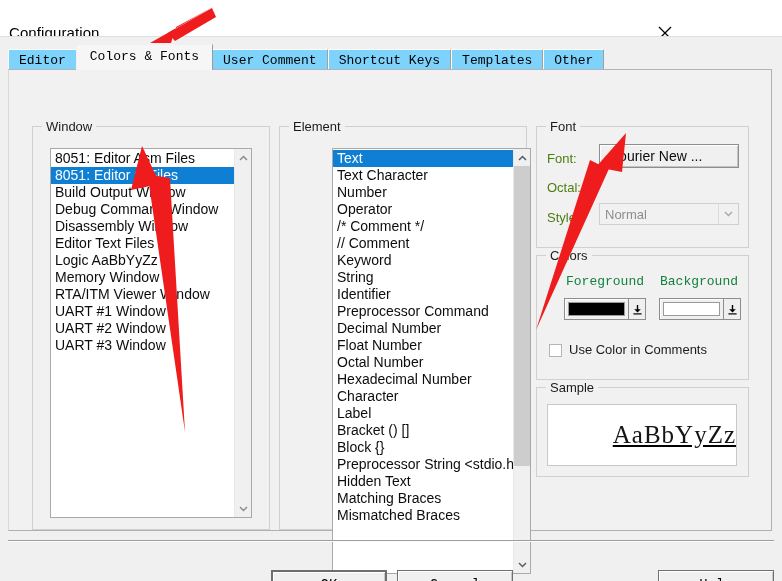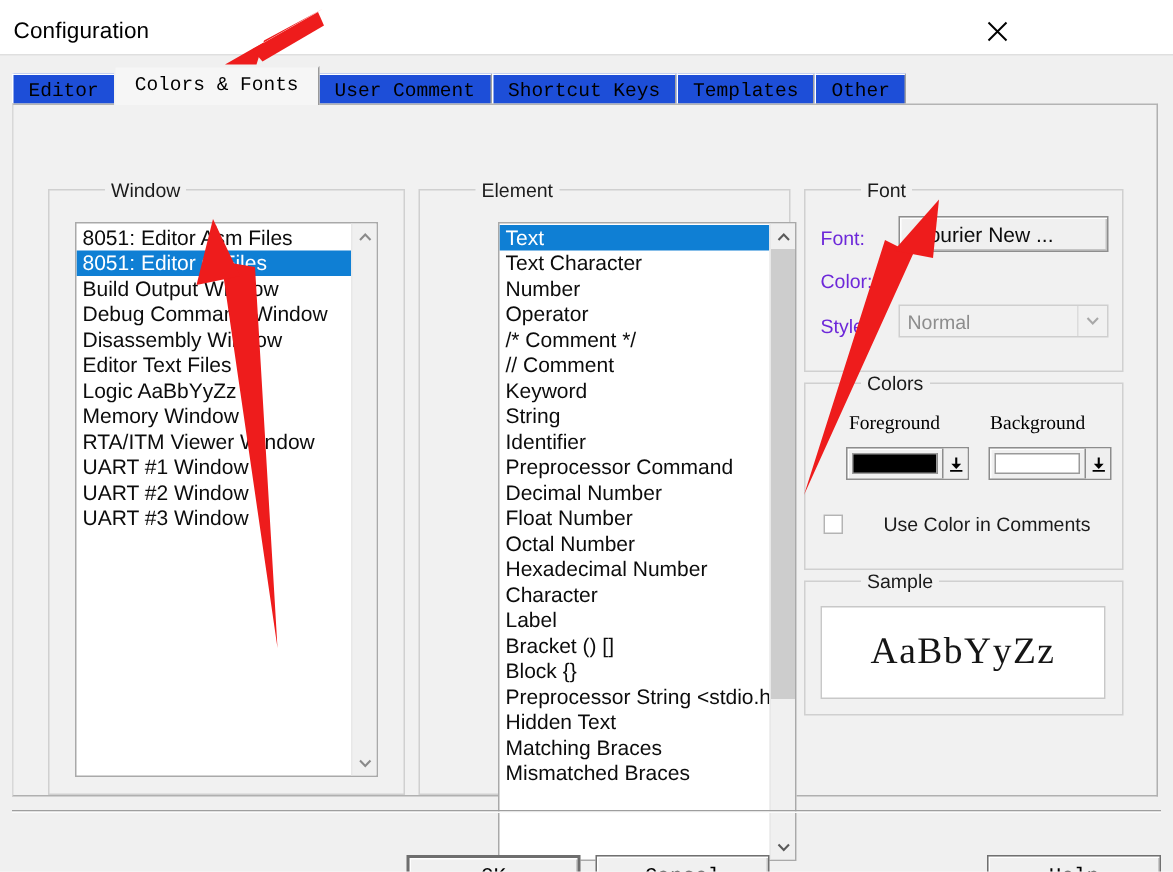--- a/index.html
+++ b/index.html
@@ -12,21 +12,21 @@
     background: #ffffff;
     font-family: "Liberation Sans", sans-serif;
     overflow: hidden;
     position: relative;
     -webkit-font-smoothing: none;
   }
 
   
   .titlebar {
     position: absolute;
-    left: 0; top: 4px;
+    left: 0; top: 16px;
     width: 688px; height: 36px;
     background: #ffffff;
     border-bottom: 1px solid #ffffff;
   }
   .titlebar-text {
     position: absolute;
     left: 9px; top: 8px;
     font-size: 15px;
     color: #000000;
     font-family: "Liberation Sans", sans-serif;
@@ -60,21 +60,21 @@
     display: flex;
     align-items: flex-end;
     font-family: "Liberation Mono", monospace;
   }
   .tab {
     height: 21px;
     line-height: 21px;
     padding: 0 10px;
     font-size: 13px;
     color: #000000;
-    background: #1d4ed8;
+    background: #7dd3fc;
     border-left: 1px solid #ffffff;
     border-right: 1px solid #a0a0a0;
     border-top: 1px solid #ffffff;
     box-sizing: border-box;
     cursor: pointer;
     white-space: nowrap;
     position: relative;
   }
   .tab.active {
     height: 26px;
@@ -111,21 +111,20 @@
   }
   .groupbox-label {
     position: absolute;
     top: -8px; left: 9px;
     background: #f1f1f1;
     padding: 0 4px;
     font-size: 13px;
     color: #1b1b1b;
     font-family: "Liberation Sans", sans-serif;
     white-space: nowrap;
-    margin-left: 28px;
   }
 
   
   #window-group  { left: 23px;  top: 56px; width: 238px; height: 404px; }
   #element-group { left: 270px; top: 56px; width: 248px; height: 404px; }
   #font-group    { left: 527px; top: 56px; width: 213px; height: 122px; }
   #colors-group  { left: 527px; top: 185px; width: 213px; height: 125px; }
   #sample-group  { left: 527px; top: 317px; width: 213px; height: 90px; }
 
   
@@ -184,21 +183,21 @@
     position: absolute;
     left: 0; width: 17px;
     background: #cdcdcd;
     cursor: pointer;
   }
 
   
   .row-label {
     position: absolute;
     font-size: 13px;
-    color: #6d28d9;
+    color: #4d7c0f;
     font-family: "Liberation Sans", sans-serif;
   }
   #font-label  { left: 538px; top: 81px; }
   #size-label  { left: 538px; top: 110px; }
   #style-label { left: 538px; top: 140px; }
 
   .font-button {
     position: absolute;
     left: 590px; top: 74px;
     width: 140px; height: 24px;
@@ -249,22 +248,22 @@
     background: #f1f1f1;
     border-left: 1px solid #dcdcdc;
     display: flex; align-items: center; justify-content: center;
     cursor: pointer;
   }
 
   
   .color-header {
     position: absolute;
     font-size: 13px;
-    color: #000000;
-    font-family: Liberation Serif, serif;
+    color: #15803d;
+    font-family: Liberation Mono, monospace;
   }
   #fg-header { left: 557px; top: 204px; }
   #bg-header { left: 651px; top: 204px; }
 
   .color-picker {
     position: absolute;
     height: 22px;
     display: flex;
     border: 1px solid #8d8d8d;
     box-sizing: border-box;
@@ -288,23 +287,22 @@
     display: flex; align-items: center; justify-content: center;
     cursor: pointer;
     box-sizing: border-box;
   }
   .swatch-btn svg { display: block; }
 
   .checkbox-row {
     position: absolute;
     left: 540px; top: 272px;
     display: flex;
-    align-items: center;
-    cursor: pointer;
-    gap: 20px;
+    align-items: flex-end;
+    cursor: pointer;
   }
   .checkbox-box {
     width: 13px; height: 13px;
     background: #ffffff;
     border: 1px solid #b4b4b4;
     box-sizing: border-box;
     margin-right: 7px;
   }
   .checkbox-label {
     font-size: 13px;
@@ -316,21 +314,22 @@
   
   .sample-box {
     position: absolute;
     left: 538px; top: 334px;
     width: 190px; height: 62px;
     background: #ffffff;
     border: 1px solid #c8c8c8;
     box-sizing: border-box;
     display: flex;
     align-items: center;
-    justify-content: center;
+    justify-content: flex-end;
+    text-decoration: underline;
   }
   .sample-text {
     font-family: "Liberation Serif", serif;
     font-size: 25px;
     color: #151515;
     letter-spacing: 1px;
   }
 
   
   .btn-separator {
@@ -468,21 +467,21 @@
             </svg>
         </div>
       </div>
     </div>
 
     <div class="groupbox" id="font-group">
       <div class="groupbox-label">Font</div>
     </div>
     <div class="row-label" id="font-label">Font:</div>
     <div class="font-button">Courier New ...</div>
-    <div class="row-label" id="size-label">Color:</div>
+    <div class="row-label" id="size-label">Octal:</div>
     <div class="size-field"></div>
     <div class="row-label" id="style-label">Style:</div>
     <div class="combo">
       <div class="combo-text">Normal</div>
       <div class="combo-arrow">
         <svg width="9" height="6" viewBox="0 0 9 6">
             <path d="M1 1 L4.5 4.6 L8 1" stroke="#a8a8a8" stroke-width="1.4" fill="none"></path>
           </svg>
       </div>
     </div>

